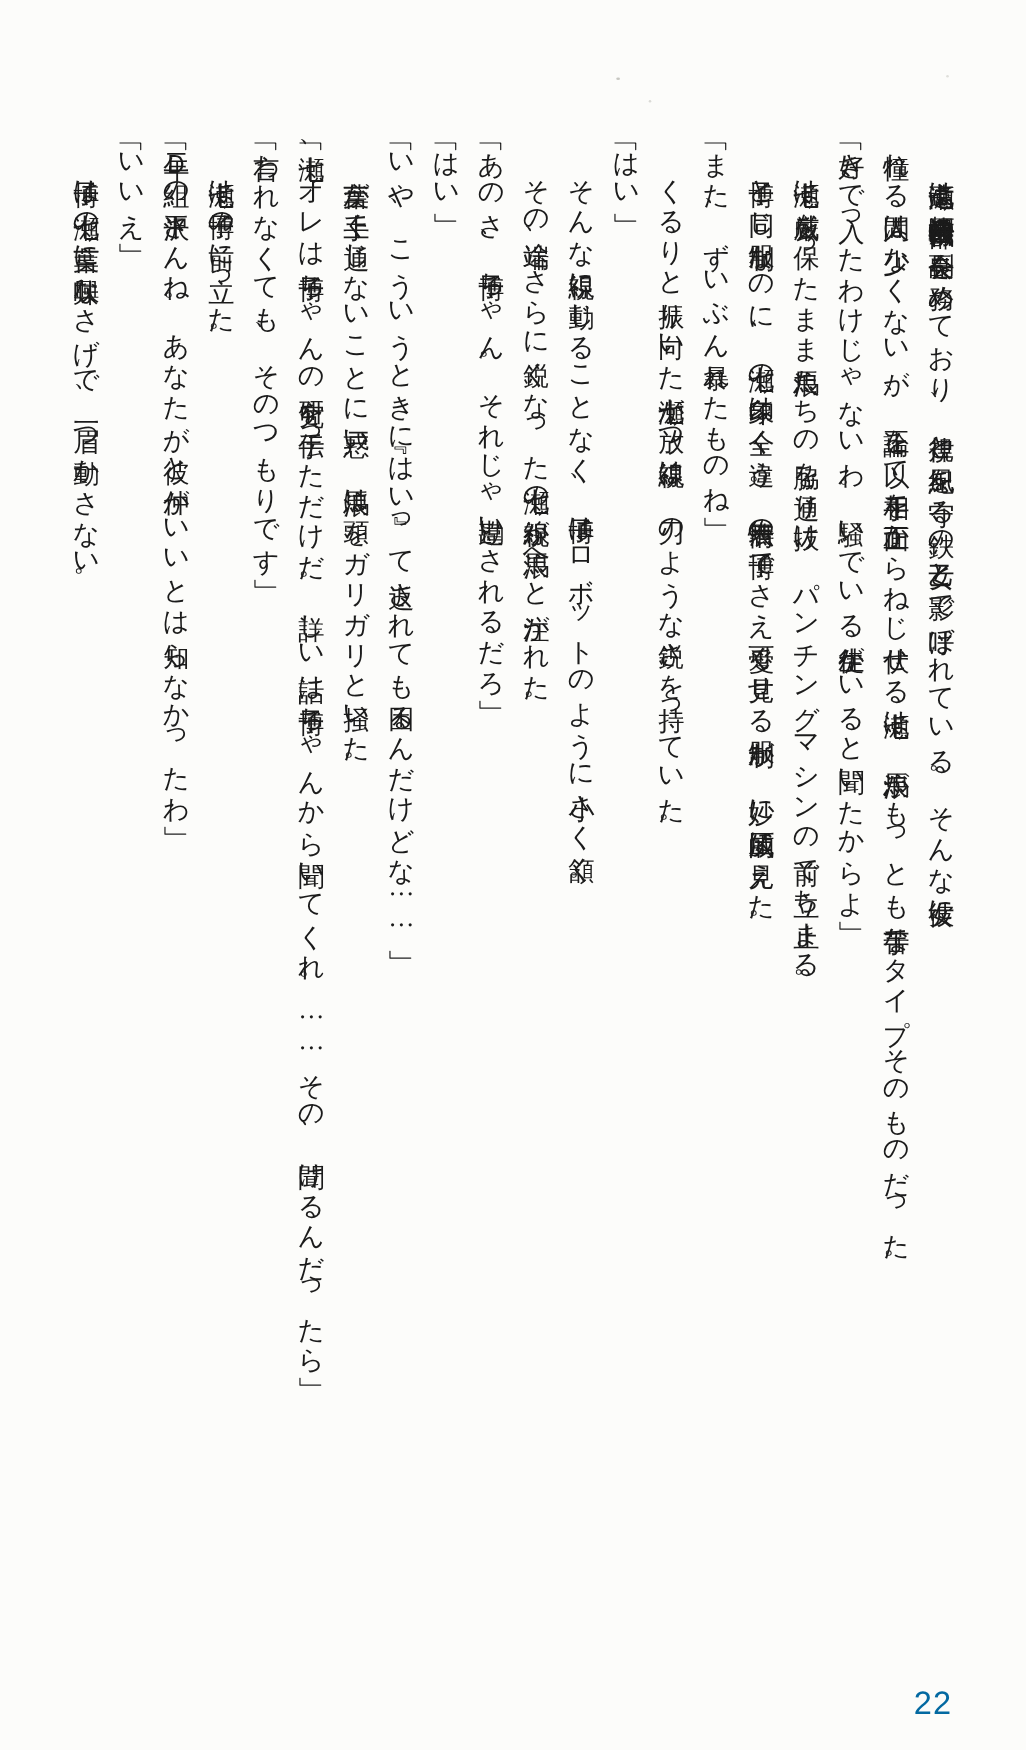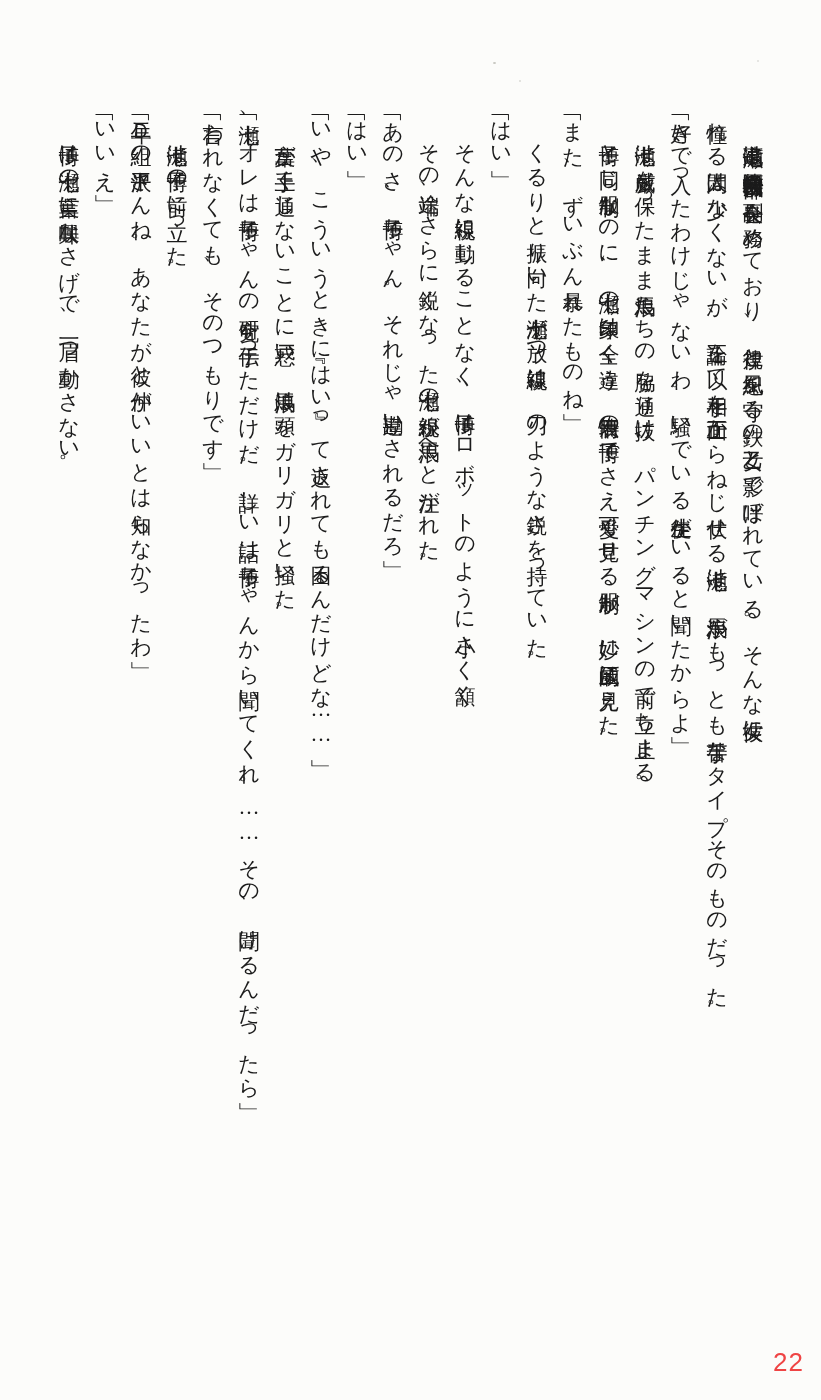--- a/index.html
+++ b/index.html
@@ -28,25 +28,25 @@
     font-weight: 500;
   }
   .text-block p.line {
     margin: 0;
     padding: 0;
     line-height: 36px;
     white-space: nowrap;
   }
   .page-number {
     position: absolute;
-    left: 773px;
+    left: 731px;
     top: 1347px;
     font-family: "Liberation Sans", "DejaVu Sans", sans-serif;
     font-size: 26px;
-    color: #ef4444;
+    color: #0369a1;
     letter-spacing: 1px;
   }
   .speck {
     position: absolute;
     background: #9a9a92;
     border-radius: 50%;
     opacity: 0.55;
   }
   .speck-1 { left: 493px; top: 62px; width: 3px; height: 2px; }
   .speck-2 { left: 519px; top: 80px; width: 2px; height: 2px; opacity: 0.35; }

